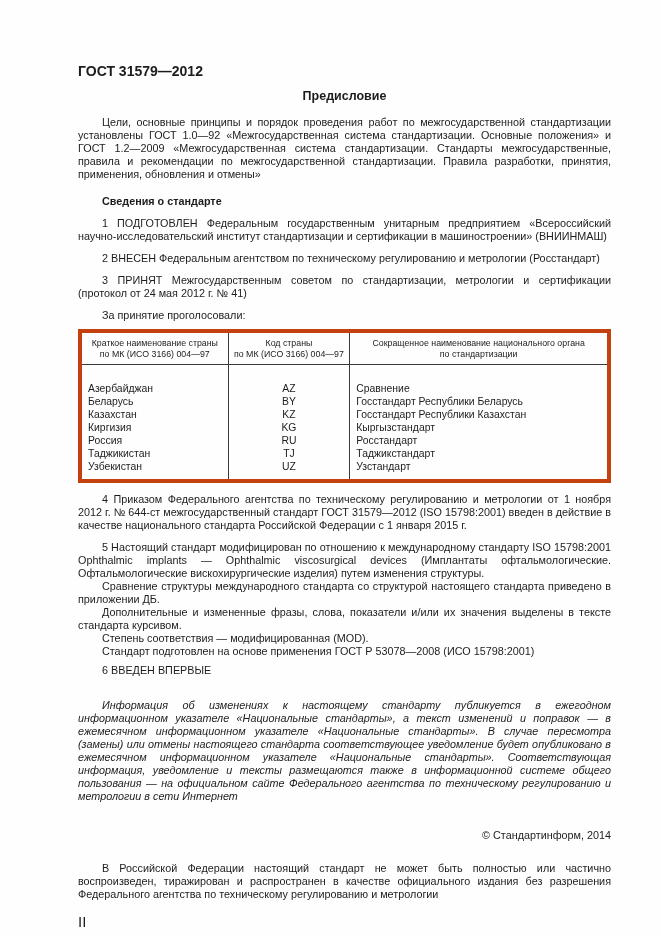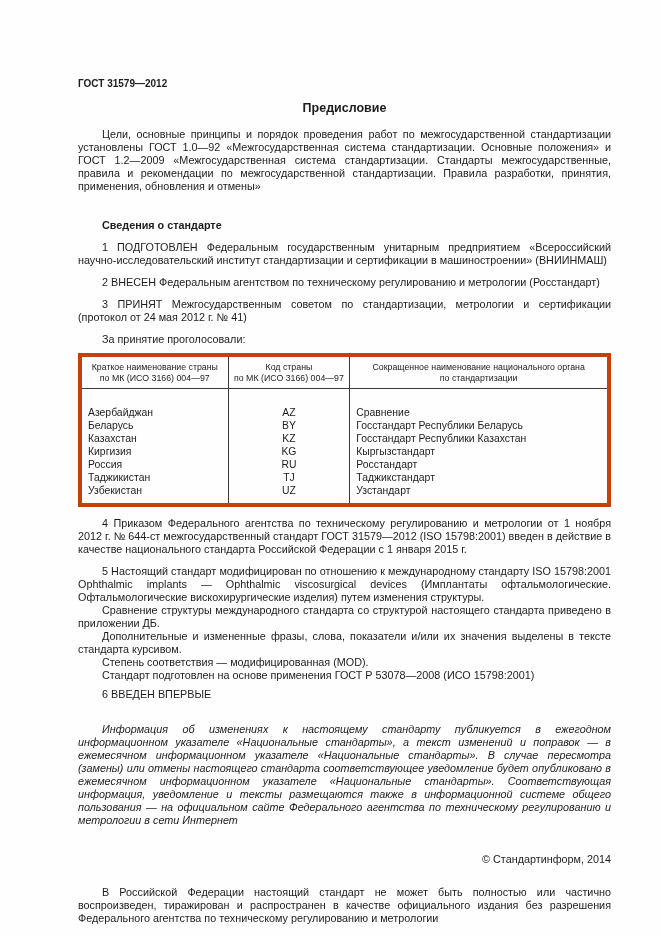--- a/index.html
+++ b/index.html
@@ -13,36 +13,36 @@
     overflow: hidden;
     position: relative;
   }
   .content {
     padding: 60px 50px 0 78px;
     font-size: 10.8px;
     line-height: 13px;
   }
   .doc-code {
     font-weight: bold;
-    font-size: 10px;
-    margin: 17px 0 12px 0;
+    font-size: 14px;
+    margin: 5px 0 12px 0;
   }
   .title {
     font-size: 12.5px;
     font-weight: bold;
     text-align: center;
     margin: 0 0 13px 0;
   }
   .para {
     margin: 0;
     text-indent: 24px;
     text-align: justify;
   }
   .bold { font-weight: bold; }
-  .mb10 { margin-bottom: 26px; }
+  .mb10 { margin-bottom: 14px; }
   .mb9  { margin-bottom: 9px; }
   .mb7  { margin-bottom: 7px; }
   .mt6  { margin-top: 6px; }
   .vote-table {
     width: 100%;
     border-collapse: collapse;
     border: 4px solid #c2410c;
     margin: 0 0 10px 0;
     font-size: 10.4px;
   }

